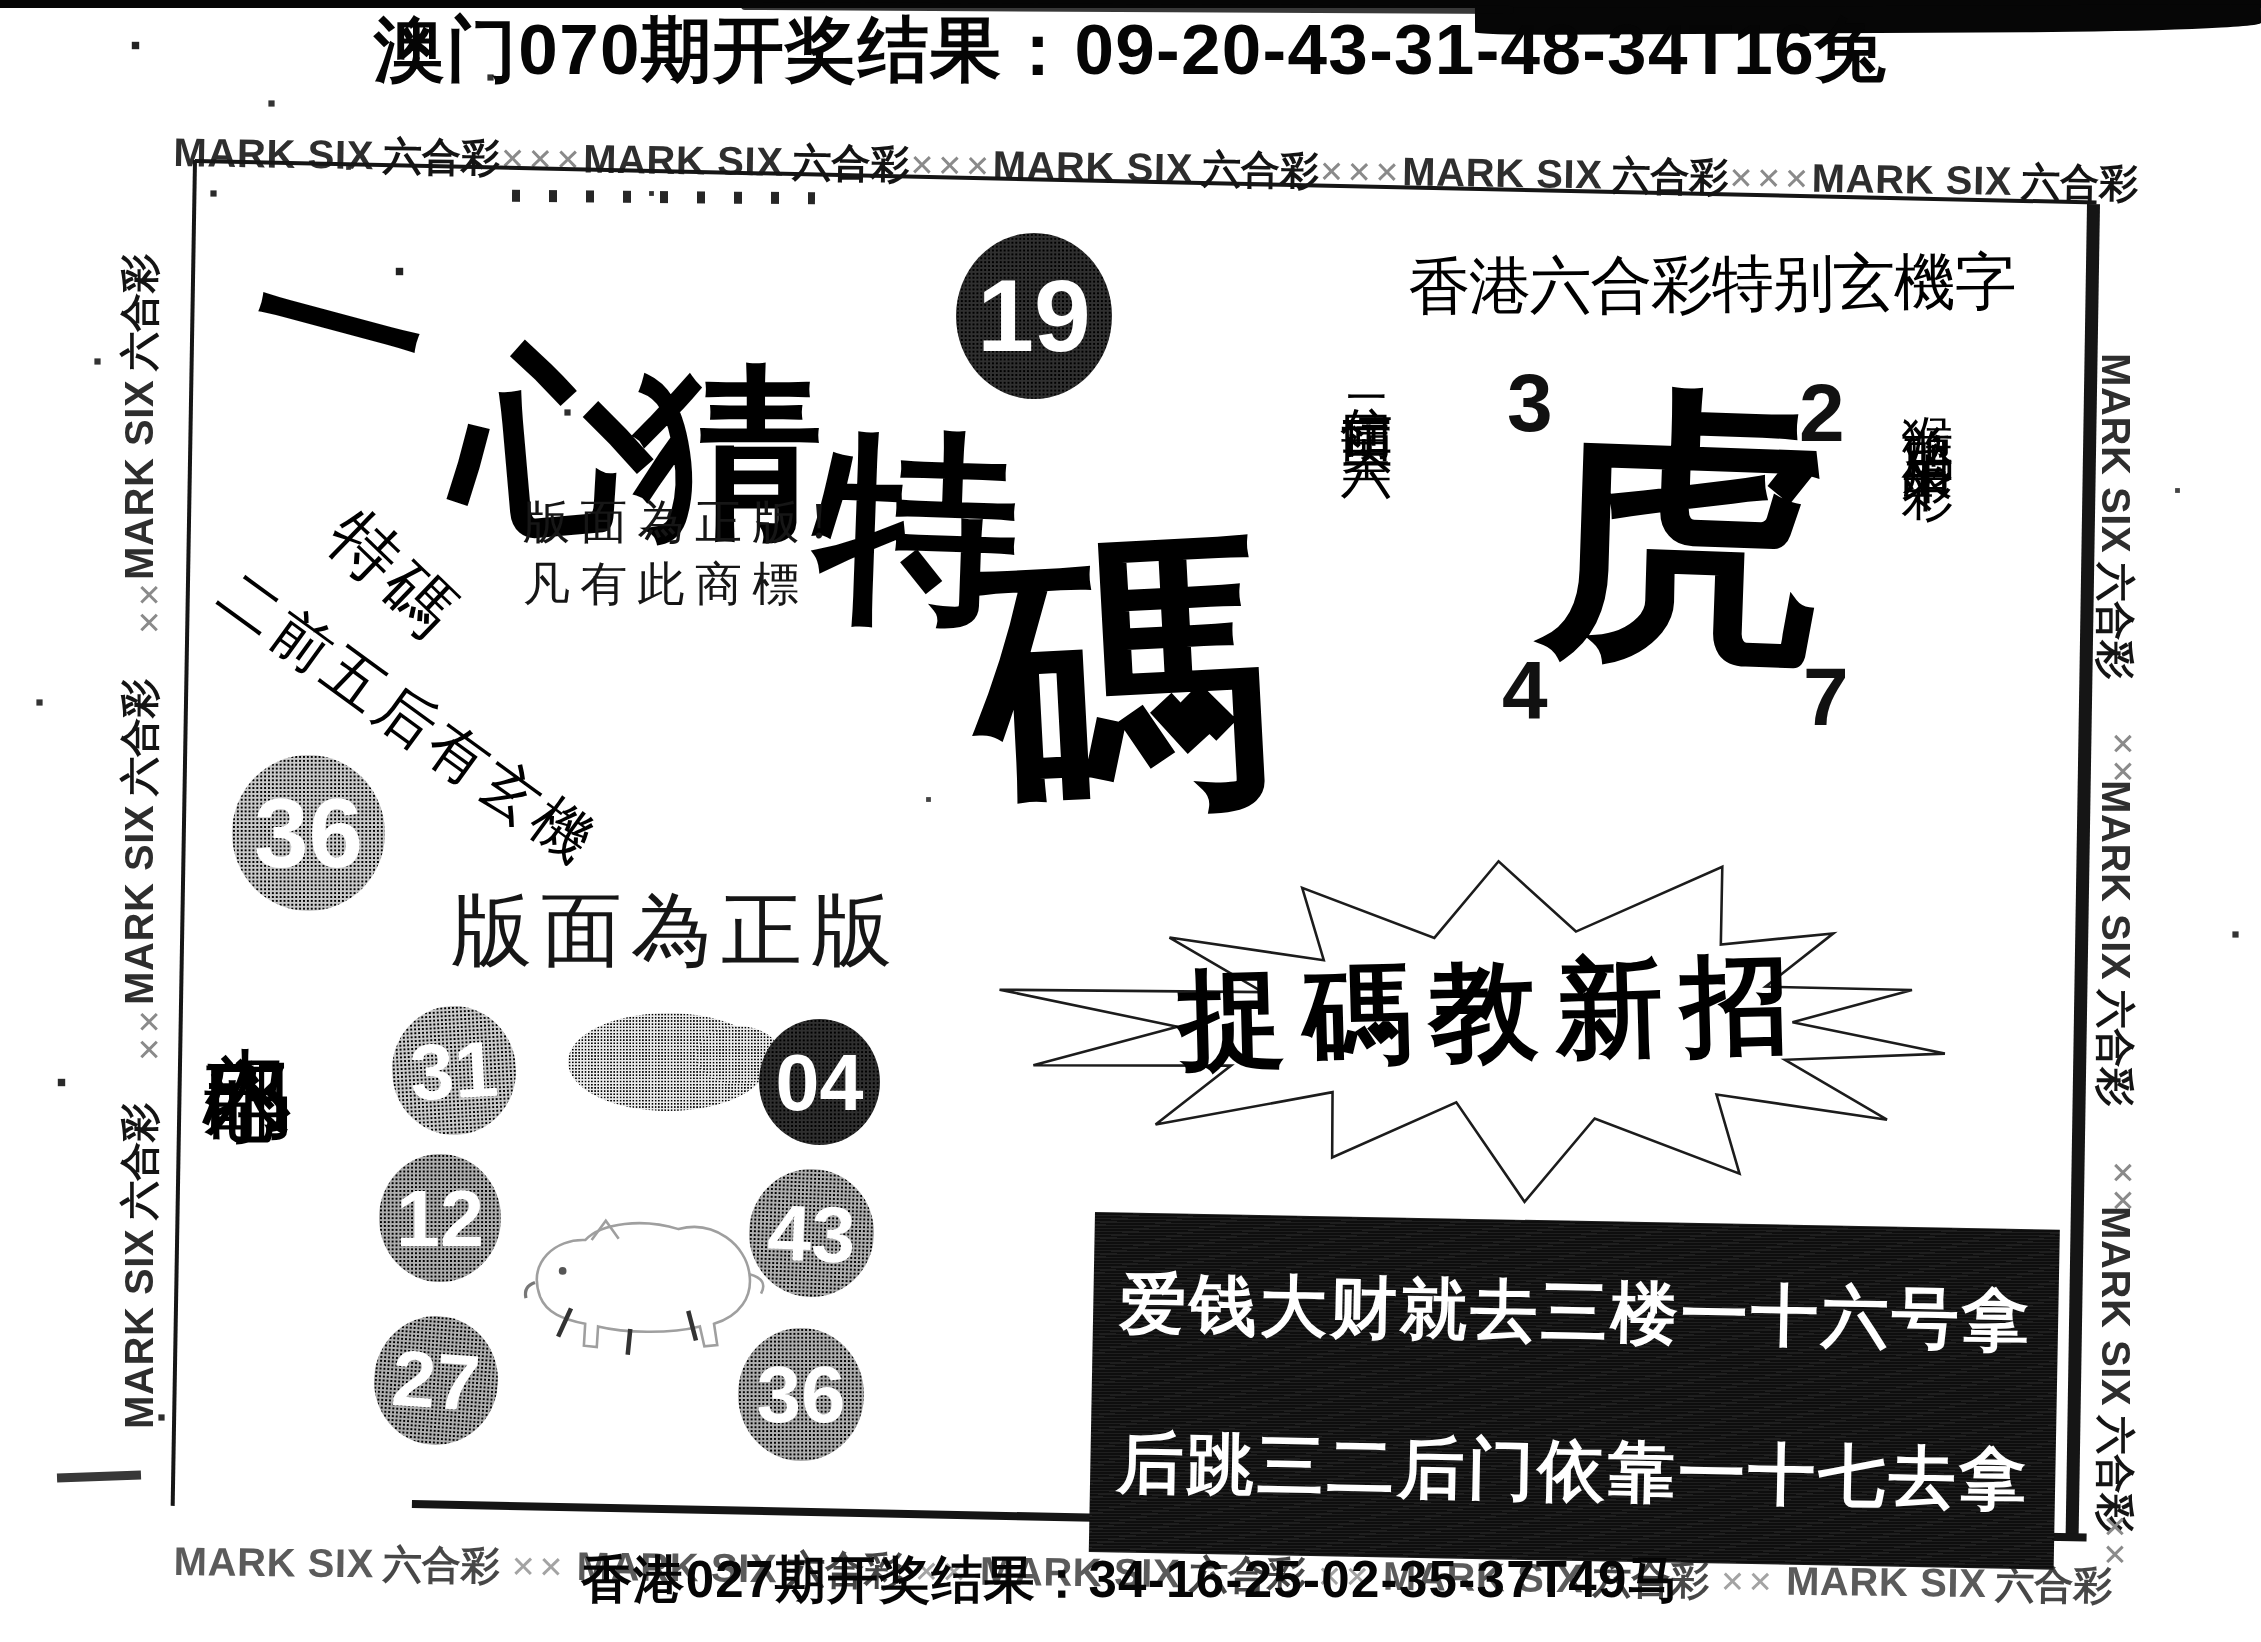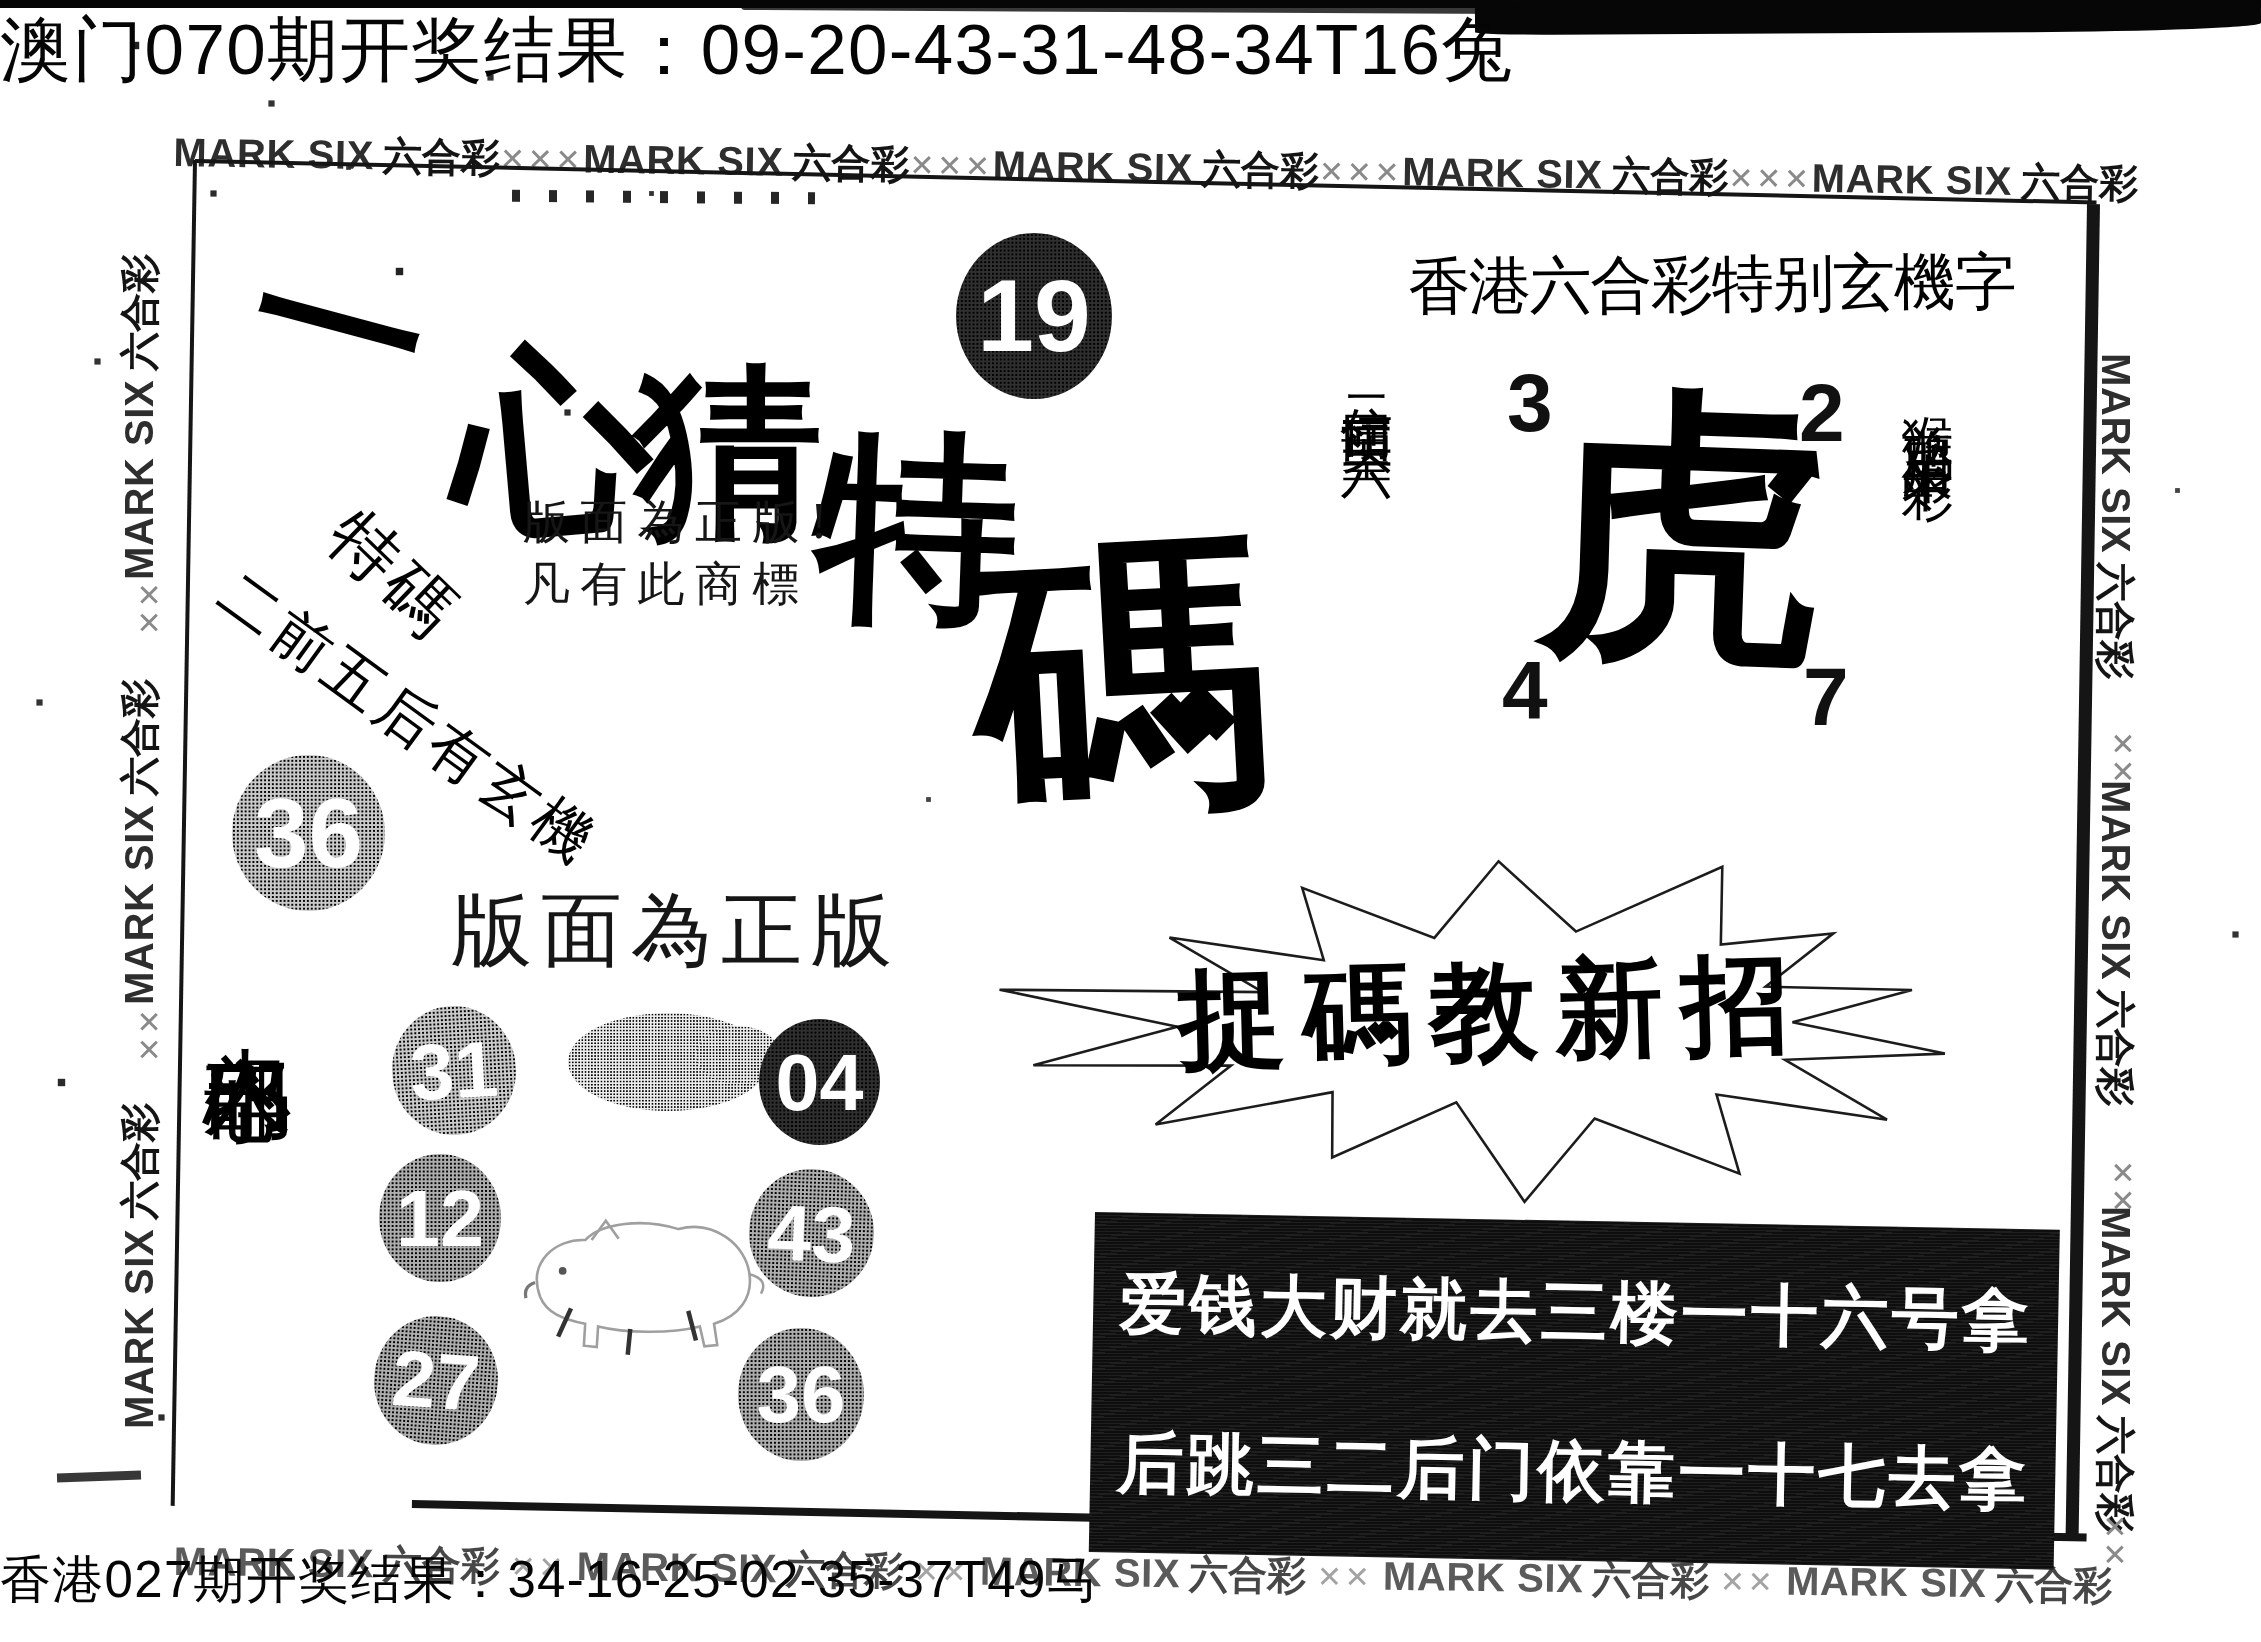--- a/index.html
+++ b/index.html
@@ -1,20 +1,20 @@
 <!DOCTYPE html>
 <html style="font-size:10.3px"><head>
 <meta charset="utf-8">
 <style>
   html,body{margin:0;padding:0;background:#f2f2f0;}
   #canvas{position:relative;width:2261px;height:1643px;background:#ffffff;overflow:hidden;
           font-family:"Liberation Sans",sans-serif;color:#111;}
   .abs{position:absolute;}
   
-  .headline{left:0;right:0;font-weight:normal;color:#050505;
+  .headline{left:0;right:0;text-align:center;font-weight:bold;color:#050505;
             font-family:"Liberation Sans",sans-serif;white-space:nowrap;line-height:1;}
   #top-headline{top:14px;font-size:71px;letter-spacing:1.3px;}
   #bottom-headline{top:1554px;font-size:51px;letter-spacing:1.3px;z-index:40;}
   
   .brand-row{display:flex;justify-content:space-between;align-items:center;}
   .brand-inst{display:inline-flex;align-items:baseline;gap:9px;white-space:nowrap;}
   .brand-en{font-size:40px;font-weight:bold;color:#2e2e2e;letter-spacing:0.6px;}
   .brand-cn{font-size:39px;font-weight:bold;color:#141414;font-family:"DejaVu Serif",serif;}
   .brand-sep{font-size:30px;color:#8a8a8a;letter-spacing:2.6px;}
   .vert-inst{transform-origin:top left;white-space:nowrap;}

